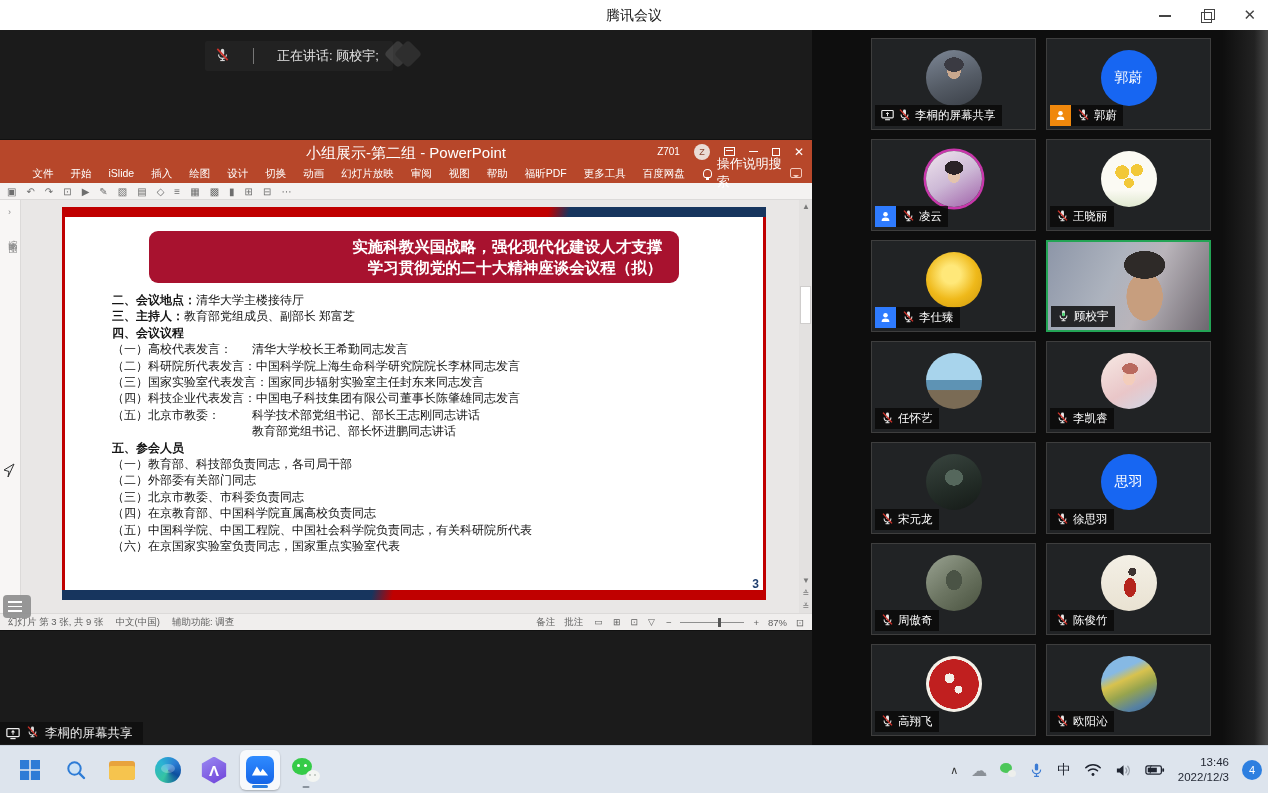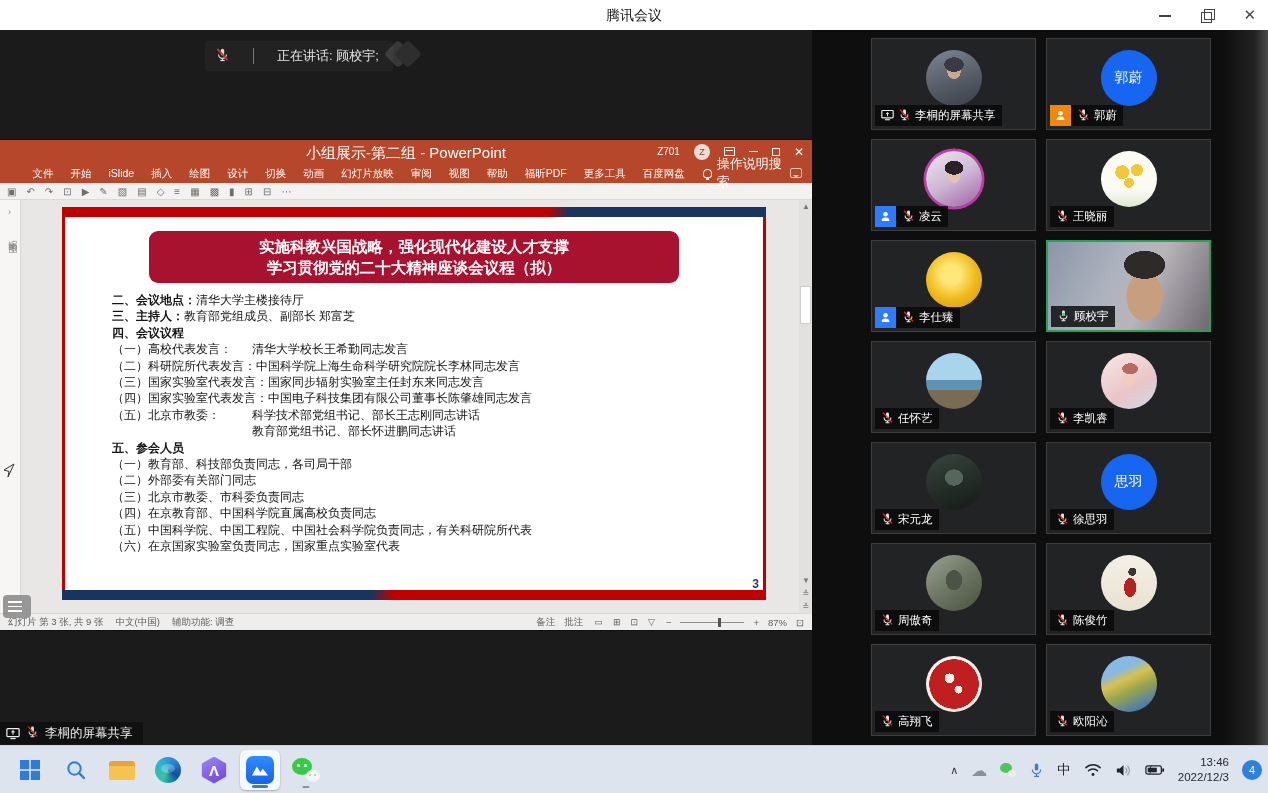--- a/index.html
+++ b/index.html
@@ -62,21 +62,21 @@
   .thumb-strip .vtext { position:absolute; top:32px; left:6px; writing-mode:vertical-rl; font-size:9px; letter-spacing:3px; }
 
   
   .slide { position:absolute; left:62px; top:7px; width:704px; height:393px; background:#fff;
            border-left:3px solid #C00000; border-right:3px solid #C00000; border-bottom:3px solid #C00000; }
   .band-top { position:absolute; top:0; left:-3px; right:-3px; height:10px;
               background:linear-gradient(102deg,#C00000 0%,#C00000 69%,#17355E 72%,#17355E 100%); }
   .band-bottom { position:absolute; bottom:-3px; left:-3px; right:-3px; height:10px;
               background:linear-gradient(102deg,#17355E 0%,#17355E 44%,#C00000 47%,#C00000 100%); }
   .slide-titlebox { position:absolute; left:12%; right:12%; top:24px; background:#A8122F; border-radius:9px;
-                    padding:5px 10px; text-align:center; color:#fff; font-weight:bold; font-size:15.5px; line-height:1.36; }
+                    padding:5px 17px; text-align:right; color:#fff; font-weight:bold; font-size:15.5px; line-height:1.36; }
   .slide-body { position:absolute; left:47px; right:16px; top:85px; font-family:"Liberation Serif",serif;
                 font-size:12px; line-height:16.4px; color:#141414; }
   .bline { white-space:nowrap; }
   .bline .lbl { font-weight:bold; font-family:"Liberation Sans",sans-serif; }
   .sec { font-weight:bold; font-family:"Liberation Sans",sans-serif; }
   .agenda { display:flex; }
   .agenda .alabel { min-width:140px; white-space:nowrap; }
   .page-num { position:absolute; right:4px; bottom:6px; color:#1F3E6E; font-size:12px; font-weight:bold; z-index:2; }
 
   
@@ -276,21 +276,21 @@
                   </div>
                   <div class="bline agenda">
                     <span class="alabel">（二）科研院所代表发言：</span>
                     <span>中国科学院上海生命科学研究院院长李林同志发言</span>
                   </div>
                   <div class="bline agenda">
                     <span class="alabel">（三）国家实验室代表发言：</span>
                     <span>国家同步辐射实验室主任封东来同志发言</span>
                   </div>
                   <div class="bline agenda">
-                    <span class="alabel">（四）国家实验室代表发言：</span>
+                    <span class="alabel">（四）科技企业代表发言：</span>
                     <span>中国电子科技集团有限公司董事长陈肇雄同志发言</span>
                   </div>
                   <div class="bline agenda">
                     <span class="alabel">（五）北京市教委：</span>
                     <span>科学技术部党组书记、部长王志刚同志讲话</span>
                   </div>
                   <div class="bline agenda">
                     <span class="alabel"></span>
                     <span>教育部党组书记、部长怀进鹏同志讲话</span>
                   </div>

